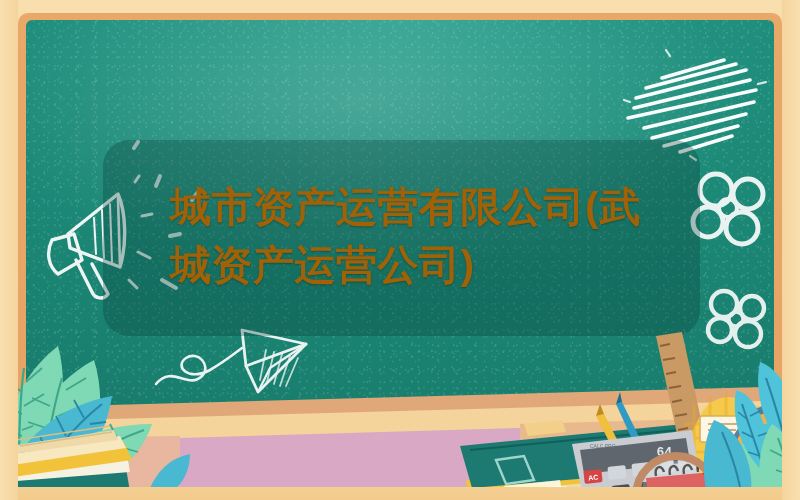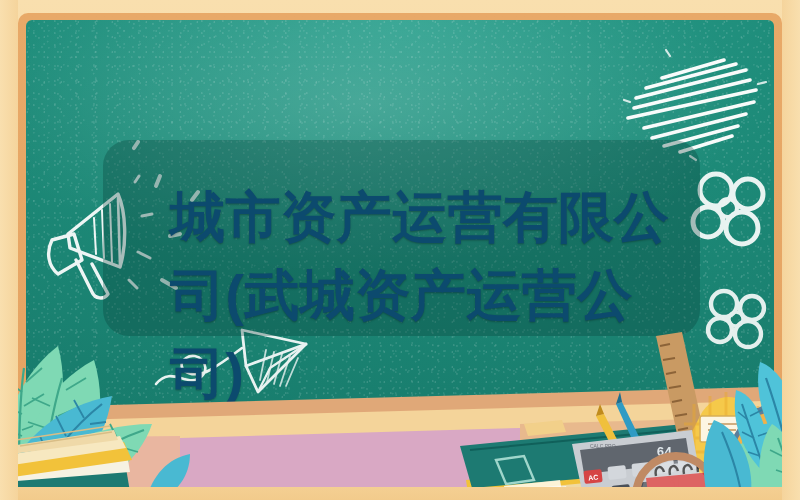--- a/index.html
+++ b/index.html
@@ -50,22 +50,22 @@
   .doodle svg{ display:block; }
 
   
   .title-panel{
     position:absolute; left:103px; top:140px; width:597px; height:196px;
     background:rgba(7,58,52,.30);
     border-radius:26px;
   }
   .title-text{
     position:absolute; left:170px; top:178px; width:500px;
-    color:#0c4a6e;
-    font-size:55px; font-weight:bold; line-height:1.42;
+    color:#a16207;
+    font-size:41px; font-weight:bold; line-height:1.42;
     letter-spacing:.5px;
     text-shadow:0 1px 2px rgba(0,0,0,.28);
     word-break:break-all;
   }
 
   
   .desk{ position:absolute; left:0; bottom:0; width:800px; height:140px; }
 </style>
 </head>
 <body>

